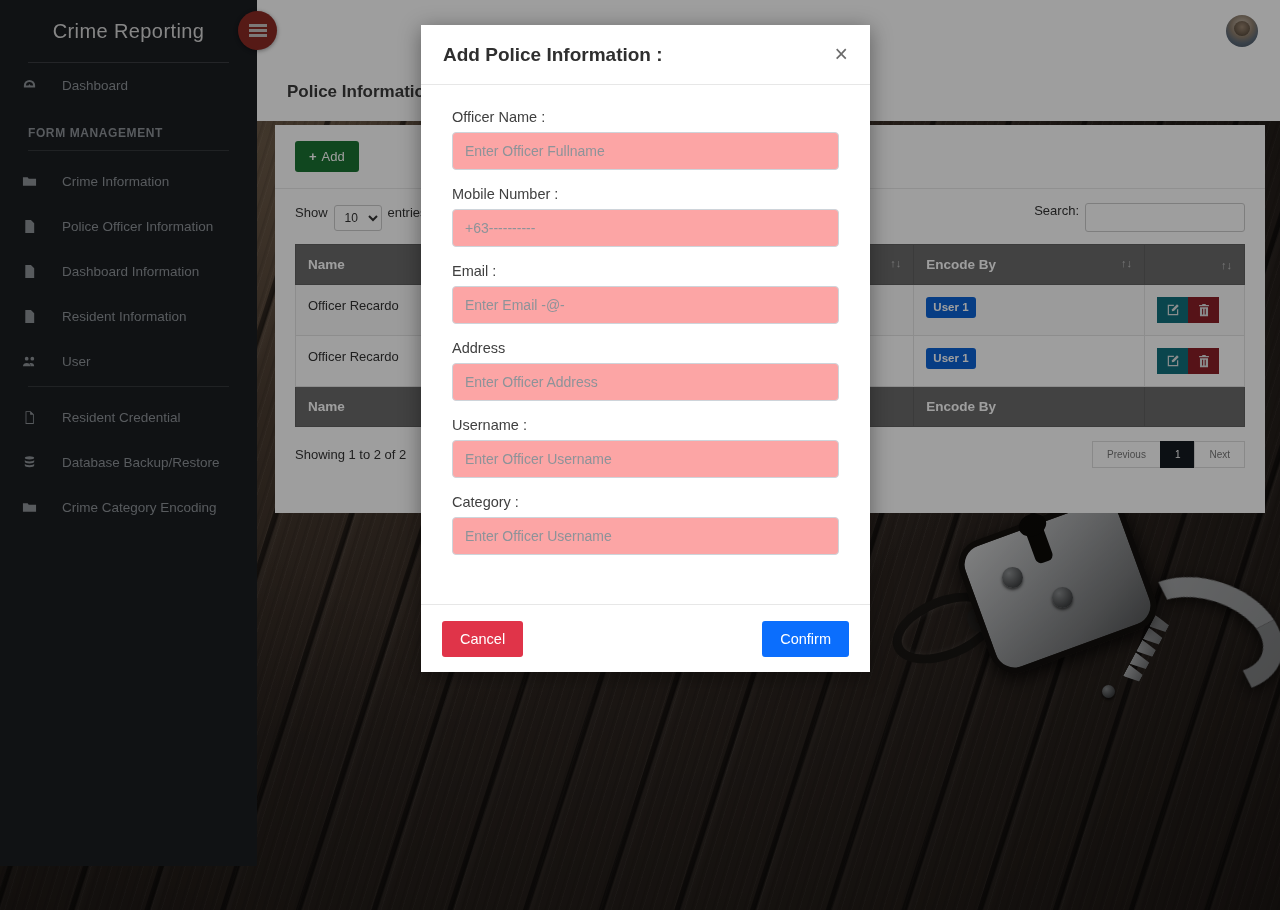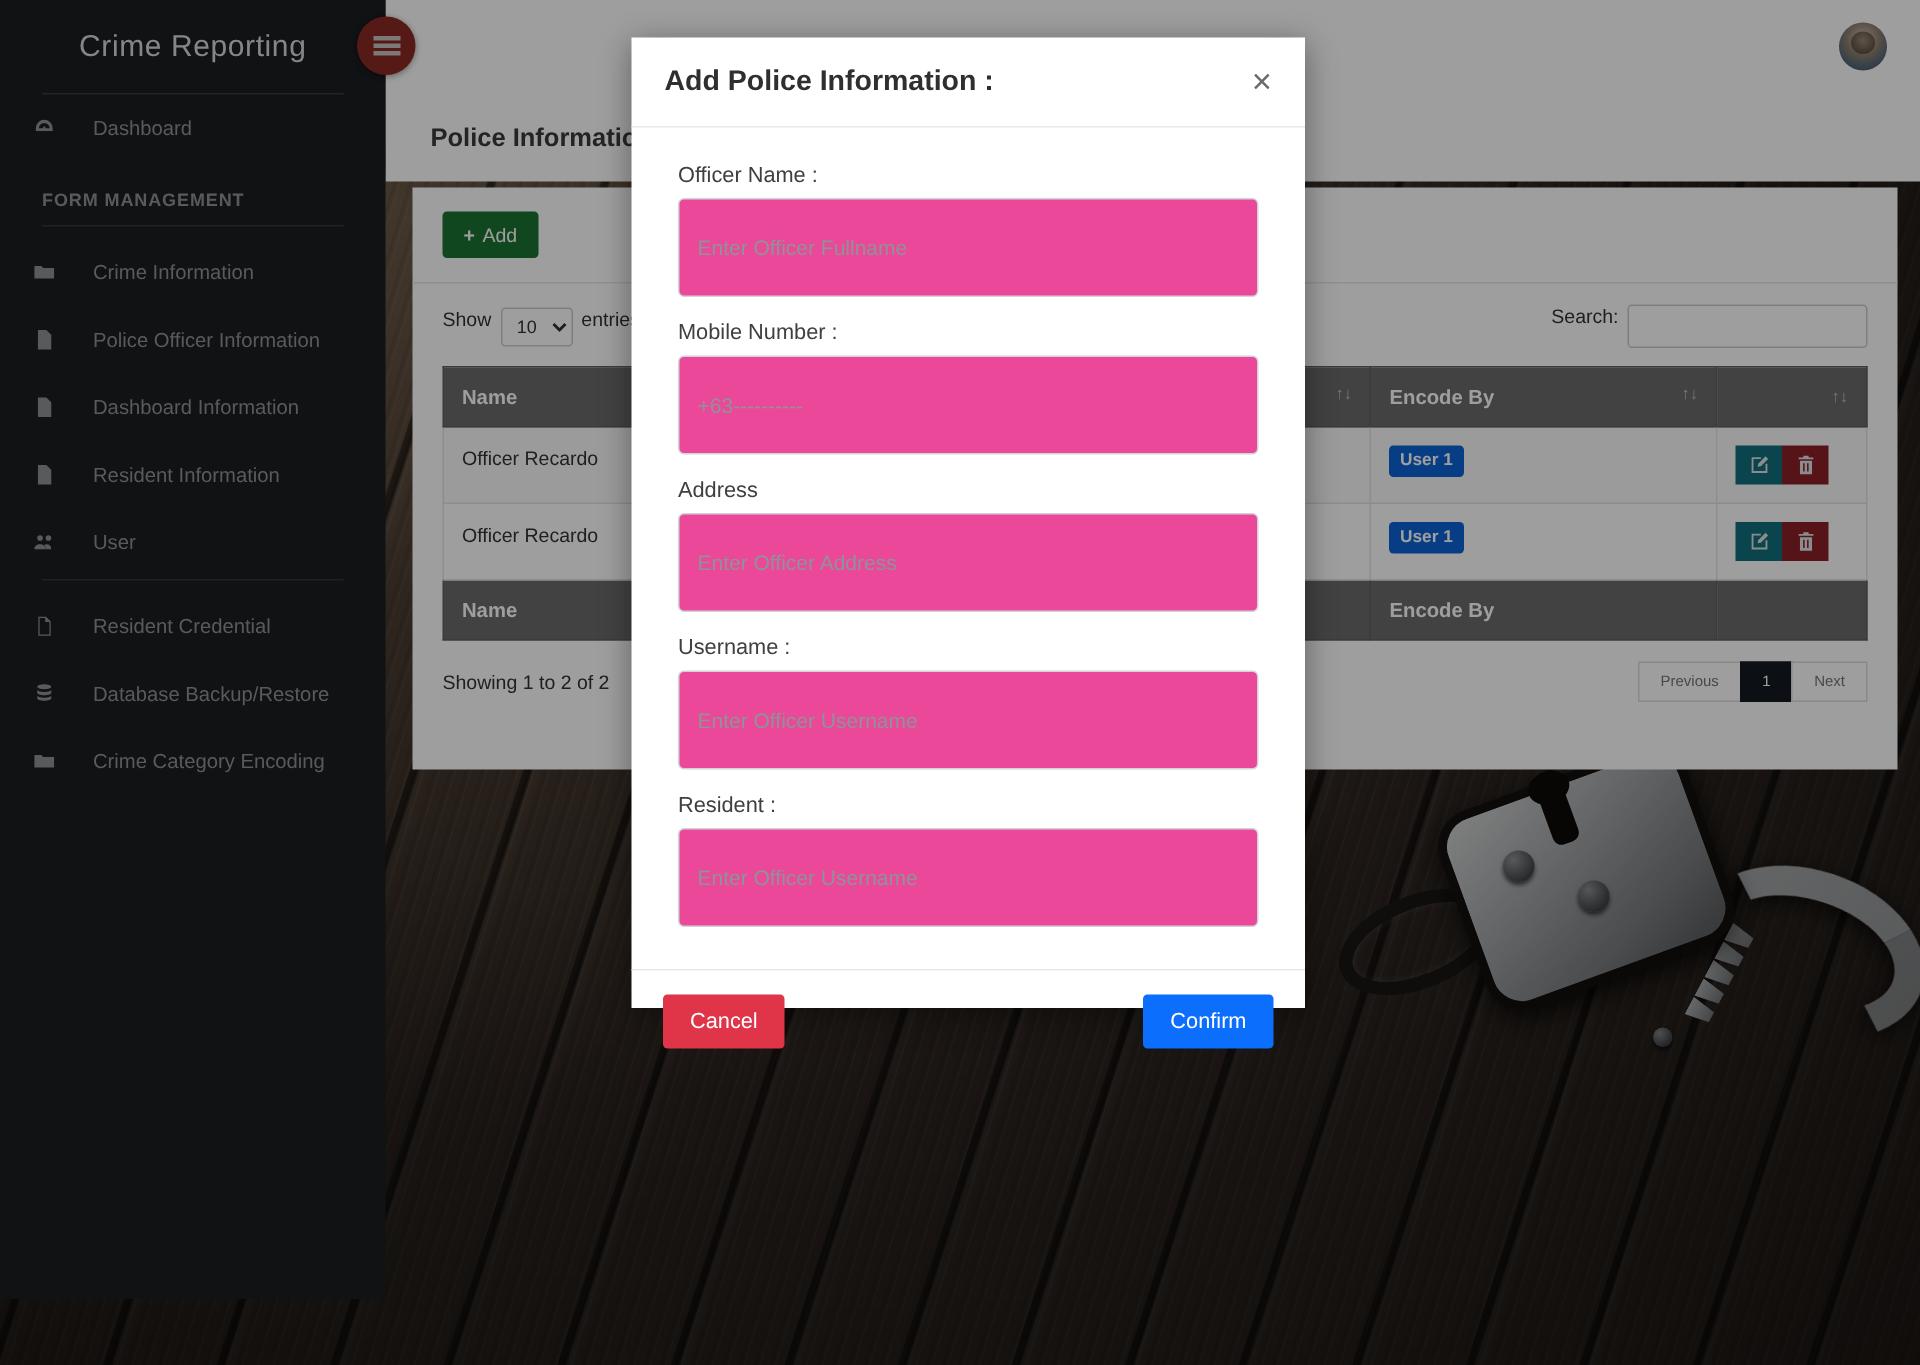--- a/index.html
+++ b/index.html
@@ -224,23 +224,23 @@
   }
   .modal-head h3 { font-size: 19px; color: #2f2f2f; font-weight: bold; }
   #modal-close {
     background: none; border: none; font-size: 23px; color: #6b6b6b;
     cursor: pointer; line-height: 1; font-family: "Liberation Sans", sans-serif;
   }
   .modal-body { padding: 24px 31px 12px 31px; flex: 1 1 auto; }
   .fgroup { margin-bottom: 16px; }
   .fgroup label { display: block; font-size: 14.5px; color: #404040; margin-bottom: 7px; }
   .fgroup input {
-    width: 100%; padding: 24px 12px; font-size: 14px;
+    width: 100%; padding: 10px 12px; font-size: 14px;
     border: 1px solid #ced4da; border-radius: 4px;
-    font-family: "Liberation Sans", sans-serif; color: #333; background: #ec4899;
+    font-family: "Liberation Sans", sans-serif; color: #333; background: #fca5a5;
   }
   .fgroup input::placeholder { color: #8d9399; }
   .modal-foot {
     height: 68px; border-top: 1px solid #e7e7e7; flex: none;
     display: flex; align-items: center; justify-content: space-between;
     padding: 0 21px;
   }
   #cancel-btn, #confirm-btn {
     border: none; border-radius: 3px; color: #fff; font-size: 14.5px;
     padding: 10px 18px; cursor: pointer; font-family: "Liberation Sans", sans-serif;
@@ -495,29 +495,33 @@
   <div class="modal-body">
     <div class="fgroup">
       <label>Officer Name :</label>
       <input type="text" placeholder="Enter Officer Fullname" style="">
     </div>
     <div class="fgroup">
       <label>Mobile Number :</label>
       <input type="text" placeholder="+63----------" style="">
     </div>
     <div class="fgroup">
+      <label>Email :</label>
+      <input type="text" placeholder="Enter Email -@-" style="">
+    </div>
+    <div class="fgroup">
       <label>Address</label>
       <input type="text" placeholder="Enter Officer Address" style="">
     </div>
     <div class="fgroup">
       <label>Username :</label>
       <input type="text" placeholder="Enter Officer Username" style="">
     </div>
     <div class="fgroup">
-      <label>Resident :</label>
+      <label>Category :</label>
       <input type="text" placeholder="Enter Officer Username" style="">
     </div>
   </div>
 
   <div class="modal-foot">
     <button id="cancel-btn">Cancel</button>
     <button id="confirm-btn">Confirm</button>
   </div>
 </div>
 

